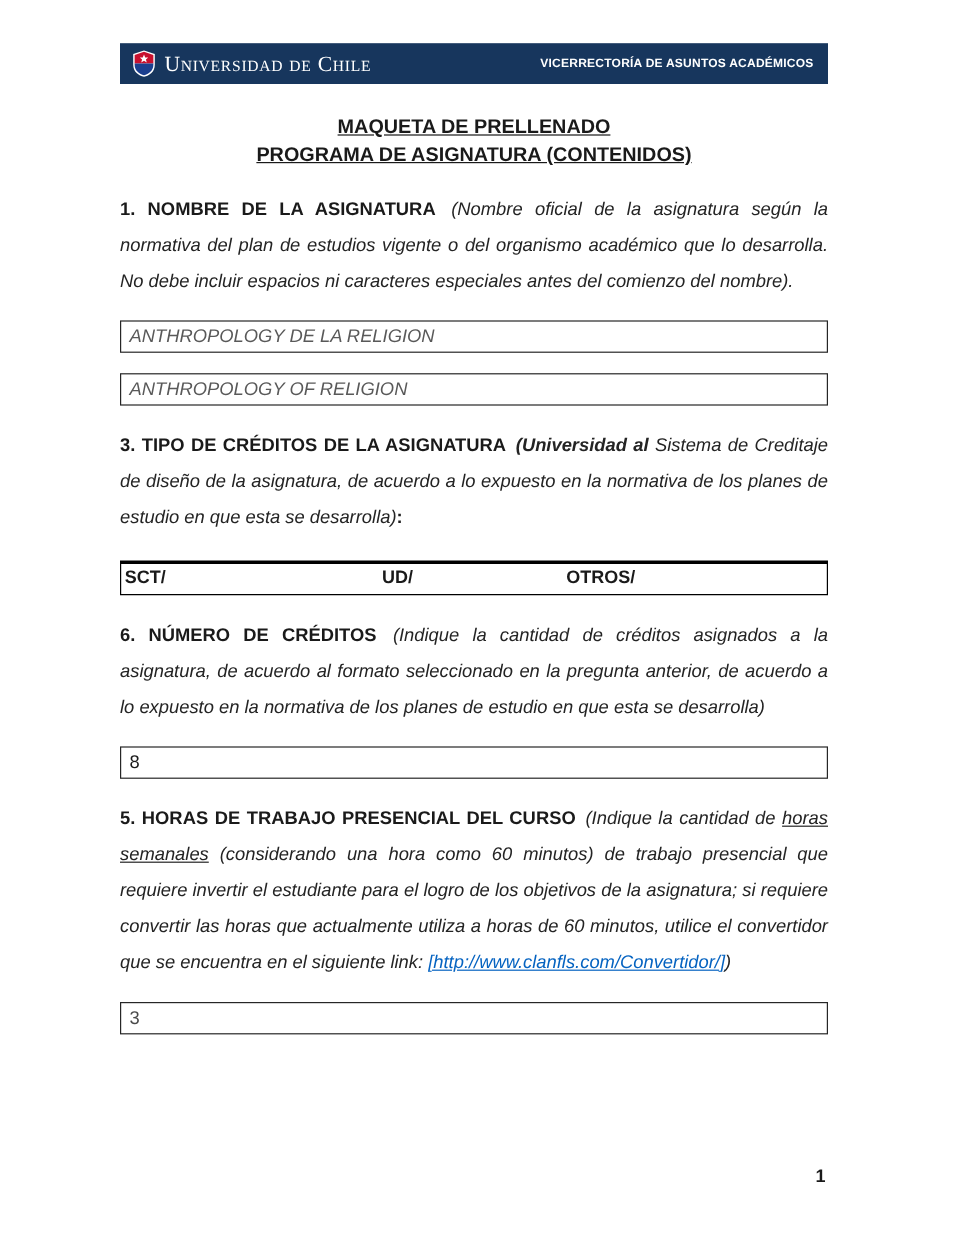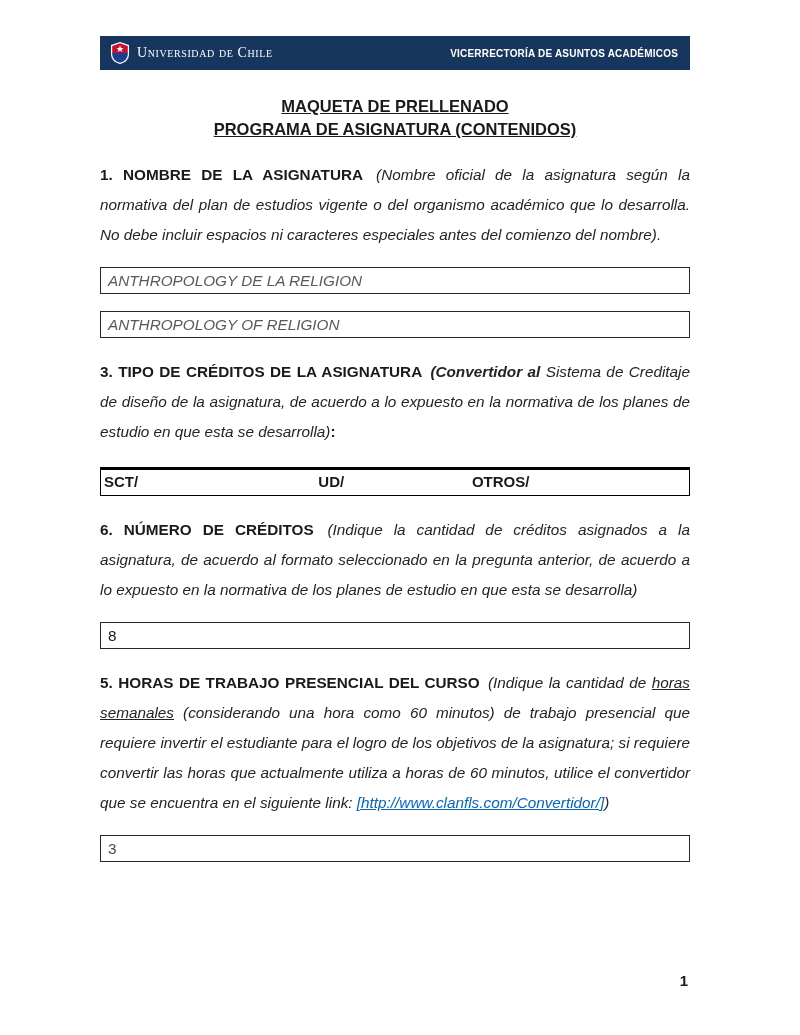--- a/index.html
+++ b/index.html
@@ -12,21 +12,21 @@
 
   
   .header-bar{
     height:34px;background:var(--header-bg,#17365D);
     display:flex;align-items:center;justify-content:space-between;
     padding:0 12px 0 10px;box-sizing:border-box;
   }
   .logo{display:flex;align-items:center;gap:7px;}
   .wordmark{
     font-family:"Liberation Serif",serif;color:#ffffff;
-    font-variant:small-caps;font-size:14px;letter-spacing:0.6px;
+    font-variant:small-caps;font-size:18px;letter-spacing:0.6px;
   }
   .unit{color:#ffffff;font-size:10px;font-weight:bold;letter-spacing:0.2px;}
 
   
   .doc-title{text-align:center;margin:25px 0 0 0;font-weight:bold;font-size:16.5px;line-height:23px;}
   .doc-title .tl{text-decoration:underline;display:block;}
 
   
   .sec{margin:19px 0 0 0;font-size:15.3px;line-height:30px;text-align:justify;}
   .sec-title{font-weight:bold;padding-right:0.18em;}
@@ -88,21 +88,21 @@
     <p class="sec">
       <span class="sec-title">1. NOMBRE DE LA ASIGNATURA</span>
       <span class="desc">(Nombre oficial de la asignatura según la normativa del plan de estudios vigente o del organismo académico que lo desarrolla. No debe incluir espacios ni caracteres especiales antes del comienzo del nombre).</span>
     </p>
     <div class="box italic-gray">ANTHROPOLOGY DE LA RELIGION</div>
 
     <div class="box italic-gray">ANTHROPOLOGY OF RELIGION</div>
 
     <p class="sec">
       <span class="sec-title">3. TIPO DE CRÉDITOS DE LA ASIGNATURA</span>
-      <span class="desc b">(Convertidor al </span>
+      <span class="desc b">(Universidad al </span>
       <span class="desc">Sistema de Creditaje de diseño de la asignatura, de acuerdo a lo expuesto en la normativa de los planes de estudio en que esta se desarrolla</span><span class="desc">)</span><span class="colon">:</span>
     </p>
     <div class="credit-row">
       <div class="credit-cell c1">SCT/</div>
       <div class="credit-cell c2">UD/</div>
       <div class="credit-cell c3">OTROS/</div>
     </div>
 
     <p class="sec">
       <span class="sec-title">6. NÚMERO DE CRÉDITOS</span>

